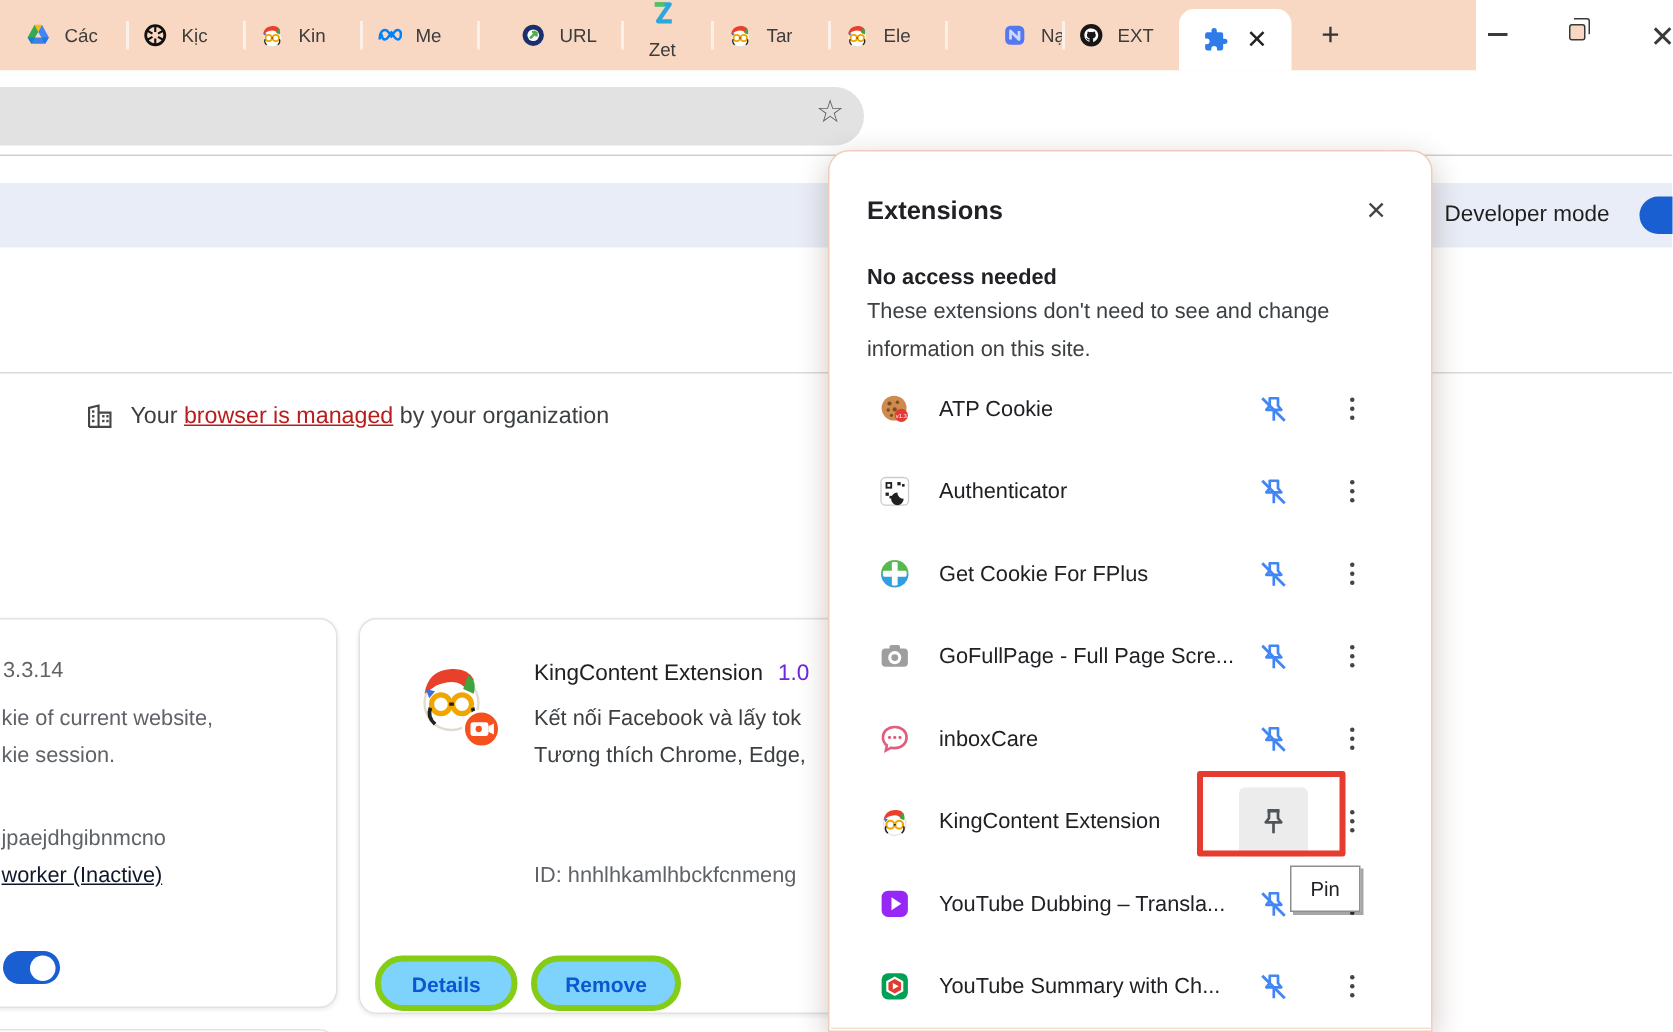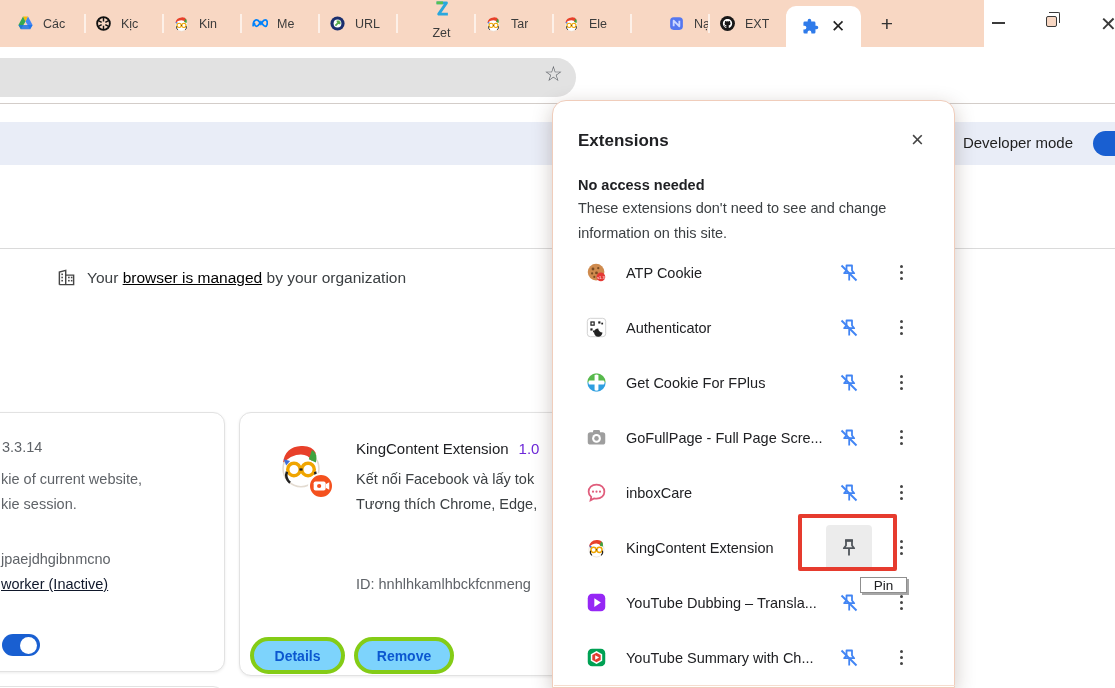--- a/index.html
+++ b/index.html
@@ -39,21 +39,21 @@
 
   
   .page { position:absolute; left:0; top:105px; width:1115px; height:583px; background:#fff; }
   .devband { position:absolute; left:0; top:17px; width:1115px; height:43px; background:#e9edf7; }
   .devmode-label { position:absolute; right:42px; top:12px; font-size:15px; color:#1f1f1f; }
   .devmode-toggle { position:absolute; left:1093px; top:9px; width:46px; height:25px; background:#195fd1; border-radius:13px; }
   .devmode-toggle::after { content:""; position:absolute; left:23px; top:3px; width:19px; height:19px; background:#fff; border-radius:50%; }
   .page-divider { position:absolute; left:0; top:143px; width:1115px; height:1px; background:#dadada; }
   .managed { position:absolute; left:57px; top:163px; display:flex; align-items:center; gap:11px; }
   .managed-text { font-size:15.5px; color:#3c4043; }
-  .managed-text a { color:#000000; text-decoration:underline;margin-top:12px; }
+  .managed-text a { color:#b91c1c; text-decoration:underline;margin-top:12px; }
 
   .card { position:absolute; background:#fff; border:1px solid #e2e2e2; border-radius:12px; box-shadow:0 1px 3px rgba(0,0,0,.08); }
   .card1 { left:-162px; top:307px; width:387px; height:260px; }
   .card2 { left:239px; top:307px; width:401px; height:264px; }
   .card-hint { left:-162px; top:581px; width:387px; height:30px; box-shadow:none; }
   .gray-txt { color:#5f6368; font-size:14.5px; position:absolute; white-space:nowrap; }
   .blue-link { color:#0f172a; font-size:14.5px; text-decoration:underline; position:absolute; white-space:nowrap; }
   .toggle-sm { position:absolute; left:163px; top:221px; width:38px; height:22px; background:#195fd1; border-radius:12px; }
   .toggle-sm::after { content:""; position:absolute; left:18px; top:2.5px; width:17px; height:17px; background:#fff; border-radius:50%; }
   .card2-icon { position:absolute; left:36px; top:26px; width:50px; height:50px; }
@@ -75,21 +75,21 @@
   .prow-icon { position:absolute; left:33px; width:21px; height:21px; }
   .prow-icon svg { width:100%; height:100%; display:block; }
   .prow-label { position:absolute; left:73px; font-size:14.5px; color:#202124; white-space:nowrap; }
   .pin-btn { position:absolute; left:273px; width:46px; height:46px; display:flex; align-items:center; justify-content:center; border-radius:4px; }
   .pin-btn.hl { background:#ececec; }
   .pin-btn svg { width:24px; height:24px; }
   .prow-kebab { position:absolute; left:347px; }
   .popup-footer-divider { position:absolute; left:1px; top:584px; width:401px; height:1px; background:#f6ddcf; }
 
   .red-rect { position:absolute; left:798px; top:514px; width:99px; height:57px; border:4px solid #e63b2e; border-radius:2px; z-index:20; }
-  .pin-tooltip { position:absolute; left:860px; top:577px; width:47px; height:16px; background:#fff; border:1px solid #8f8f8f; z-index:30; display:flex; align-items:center; justify-content:center; font-size:13.5px; color:#202124; box-shadow:2px 2px 0 rgba(0,0,0,.35); }
+  .pin-tooltip { position:absolute; left:860px; top:577px; width:47px; height:31px; background:#fff; border:1px solid #8f8f8f; z-index:30; display:flex; align-items:center; justify-content:center; font-size:13.5px; color:#202124; box-shadow:2px 2px 0 rgba(0,0,0,.35); }
 </style>
 </head>
 <body>
 
 <div class="tabbar">
   <div id="tabs-container">
       <div class="tab" style="left: 6px;">
         <span class="favicon">
           <svg viewBox="0 0 24 24">
             <polygon points="8.5,2 15.5,2 12,9" fill="#fbbc04"></polygon>
@@ -129,21 +129,21 @@
       </div>
       <div class="tab" style="left: 240px;">
         <span class="favicon">
           <svg viewBox="0 0 24 24">
             <path d="M3 15 C3 9 6 7 8 7 c3 0 4.5 4 6 6 1.5-2 3-6 6-6 1.6 0 3 1.6 3 4 0 3-1.4 5-3 5-2.5 0-4-4-6-6.5 C12 12 10.5 16 8 16 6.4 16 5 14.5 5 12" fill="none" stroke="#0082fb" stroke-width="2.4" stroke-linecap="round"></path>
           </svg>
         </span>
         <span class="tab-label">Me</span>
         <span class="sep"></span>
       </div>
-      <div class="tab" style="left: 318px;">
+      <div class="tab" style="left: 336px;">
         <span class="favicon">
           <svg viewBox="0 0 24 24">
             <circle cx="12" cy="12" r="10" fill="#1a2f6e"></circle>
             <circle cx="12" cy="12" r="5.5" fill="#fff"></circle>
             <path d="M9 15 L15 9 M15 9 h-4.2 M15 9 v4.2" stroke="#57ab4a" stroke-width="2.4" fill="none"></path>
           </svg>
         </span>
         <span class="tab-label">URL</span>
         <span class="sep"></span>
       </div>

